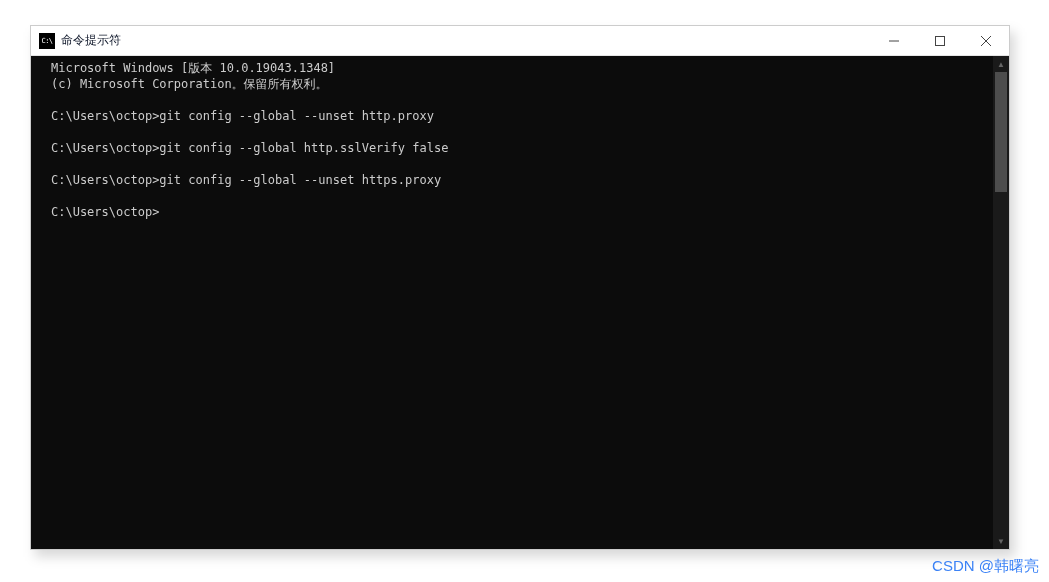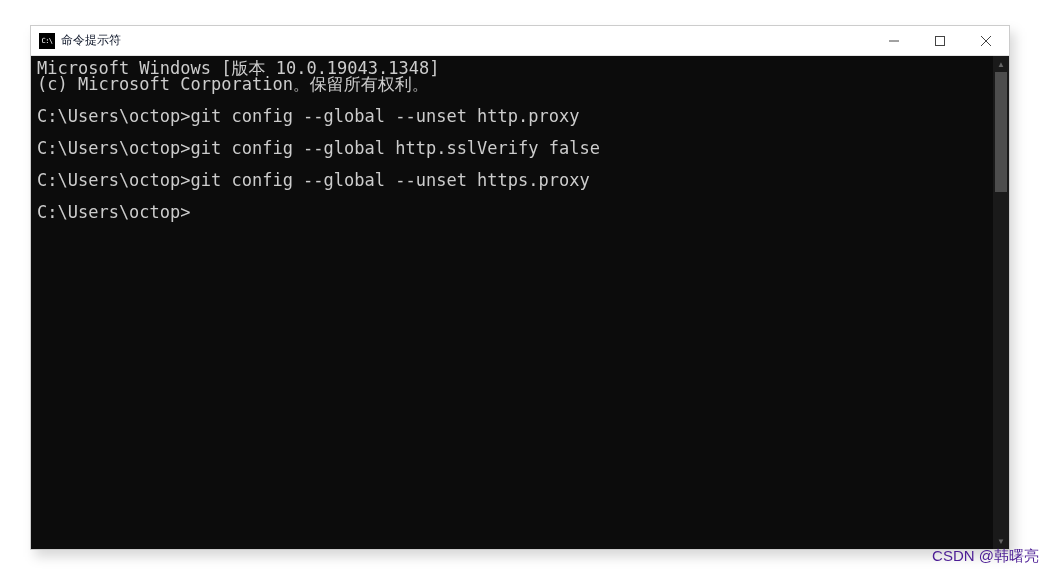--- a/index.html
+++ b/index.html
@@ -79,23 +79,23 @@
       height: 10px;
     }
     .terminal-area {
       flex: 1;
       display: flex;
       background: #0c0c0c;
       overflow: hidden;
     }
     .terminal-content {
       flex: 1;
-      padding: 4px 6px;
+      padding: 4px 20px;
       font-family: "NSimSun", "SimSun", "Consolas", monospace;
-      font-size: 17px;
+      font-size: 12px;
       line-height: 16px;
       color: #cccccc;
       white-space: pre;
       overflow: hidden;
       border-radius: 8px;
     }
     .scrollbar {
       width: 16px;
       background: #1a1a1a;
       position: relative;
@@ -117,24 +117,24 @@
       display: flex;
       align-items: center;
       justify-content: center;
       color: #666;
       font-size: 8px;
     }
     .scroll-arrow.up { top: 0; }
     .scroll-arrow.down { bottom: 0; }
     .watermark {
       position: absolute;
-      bottom: 16px;
+      bottom: 6px;
       right: 10px;
       font-size: 15px;
-      color: #4c1d95;
+      color: #3b82f6;
       font-family: "Microsoft YaHei", sans-serif;
     }
   </style>
 </head>
 <body>
 
 <div class="window-shadow"></div>
 
 <div class="window">
   <div class="titlebar">

